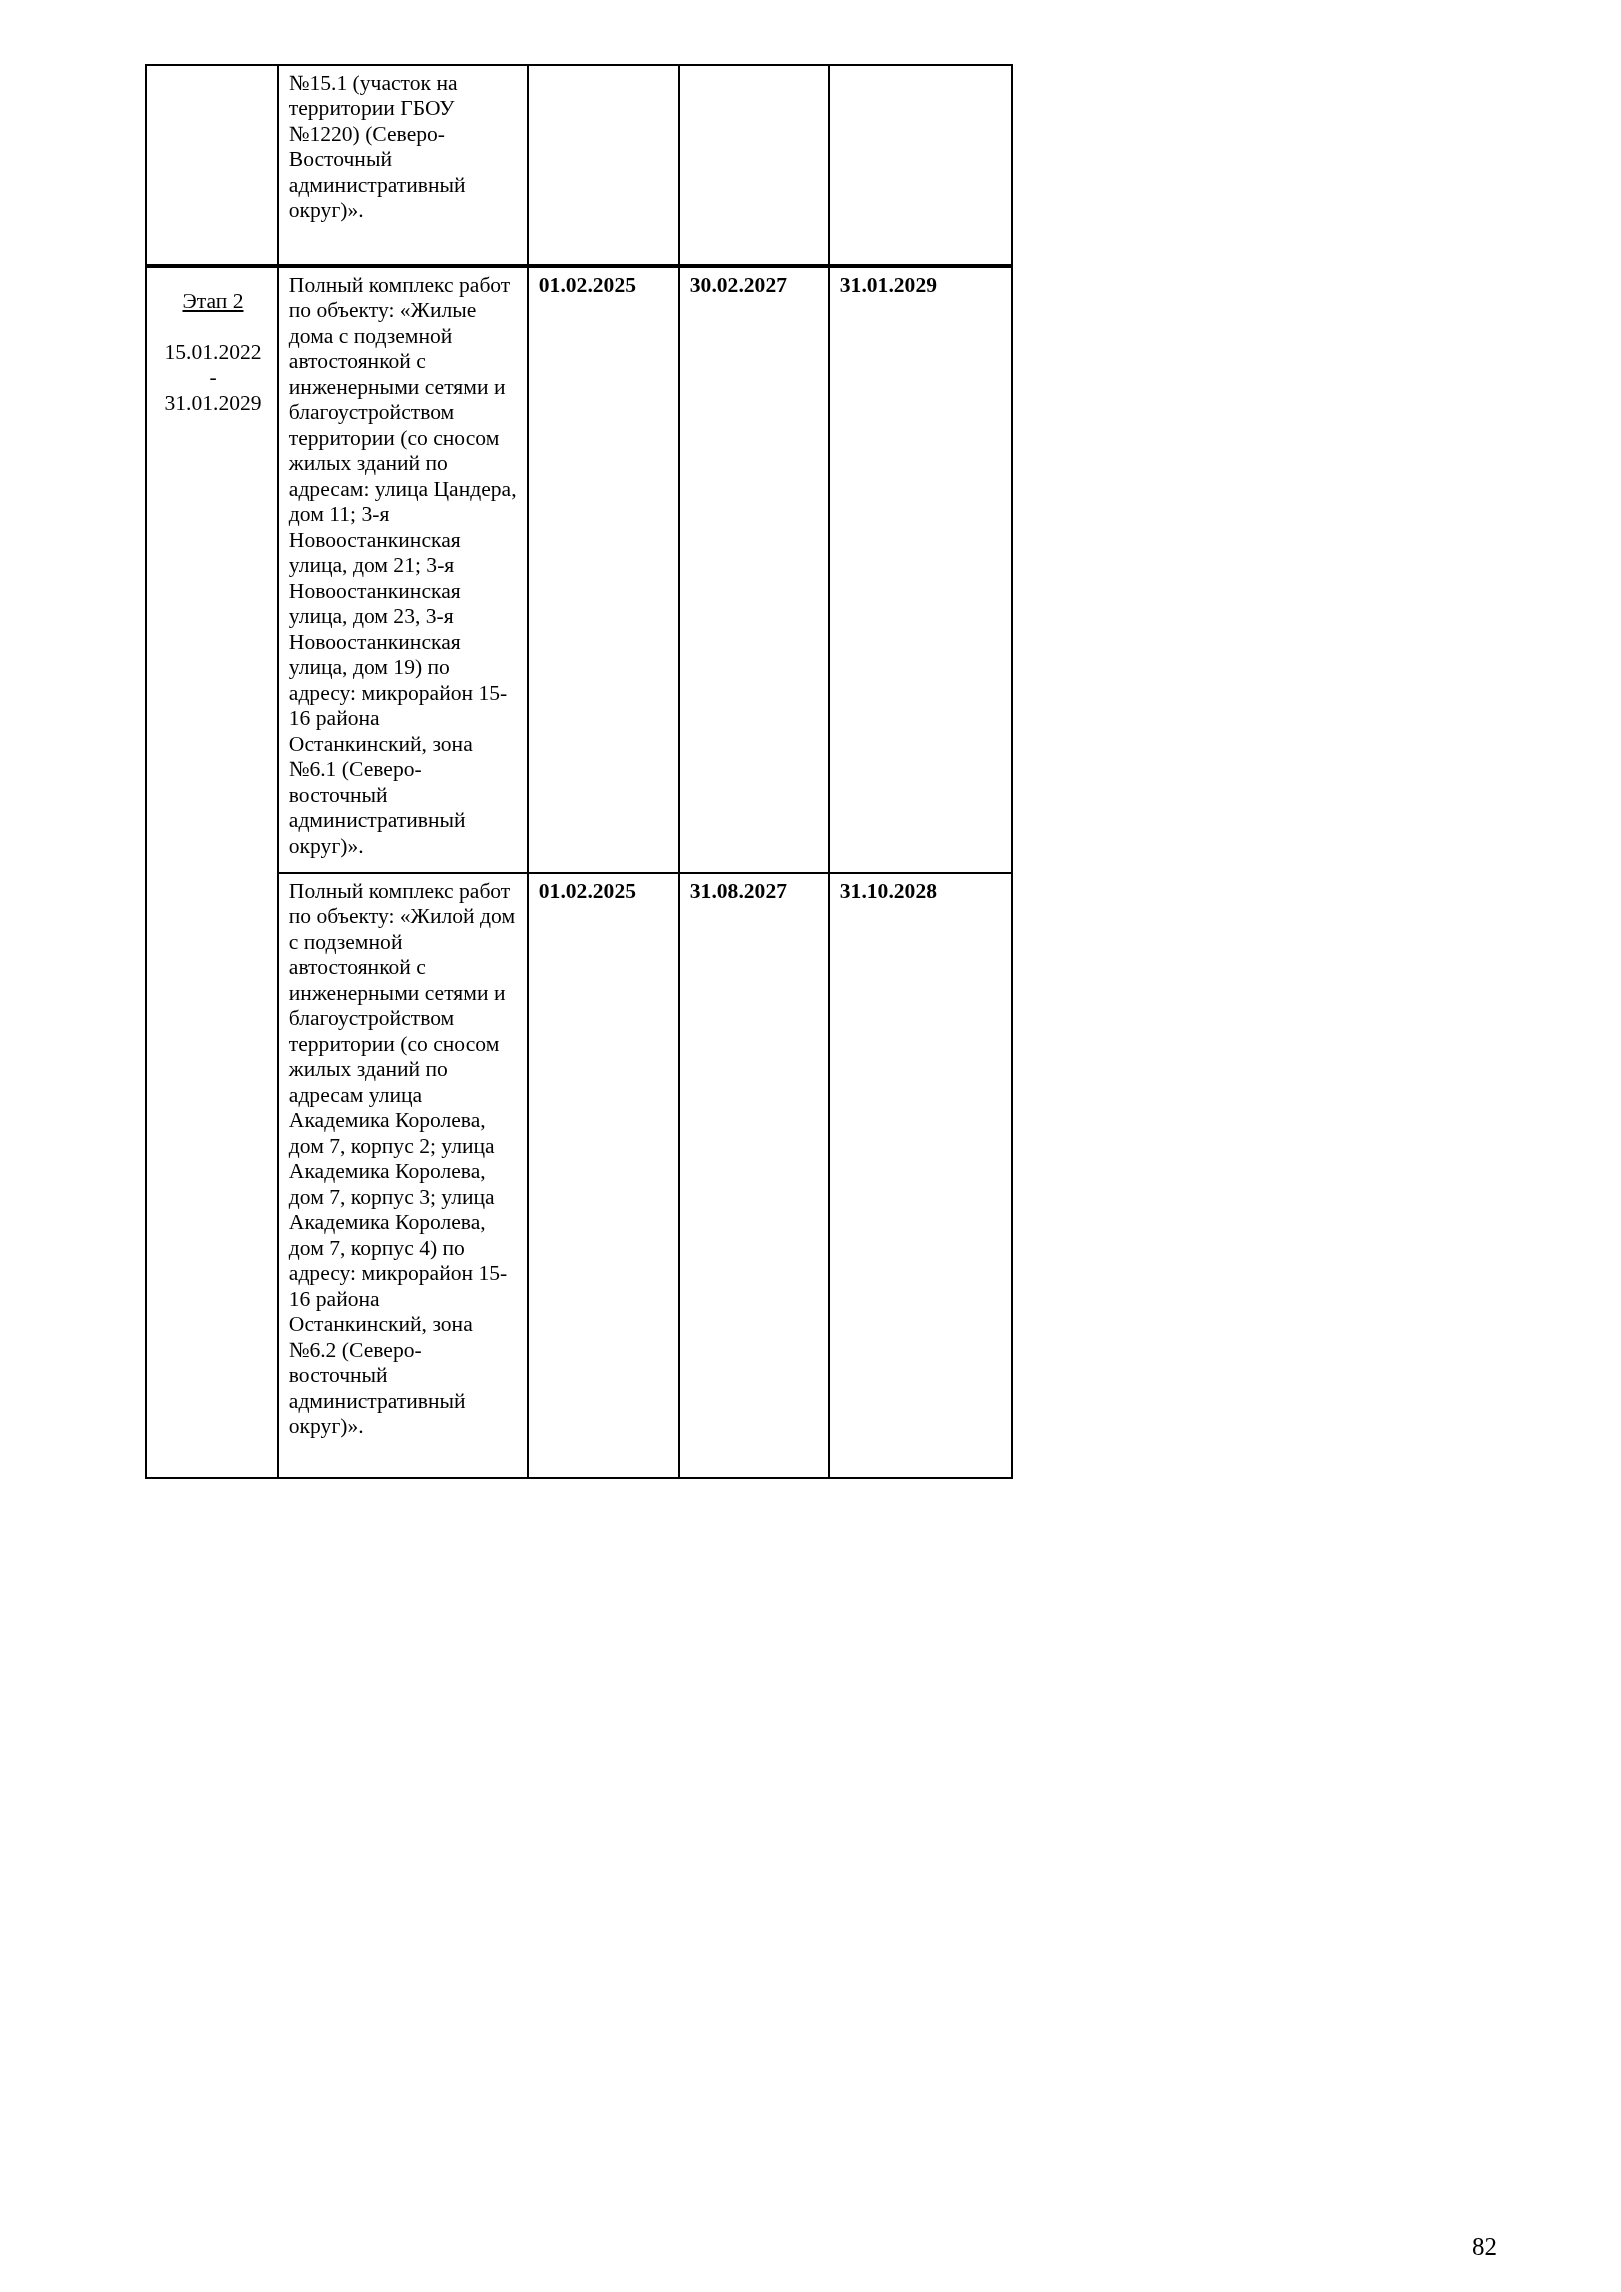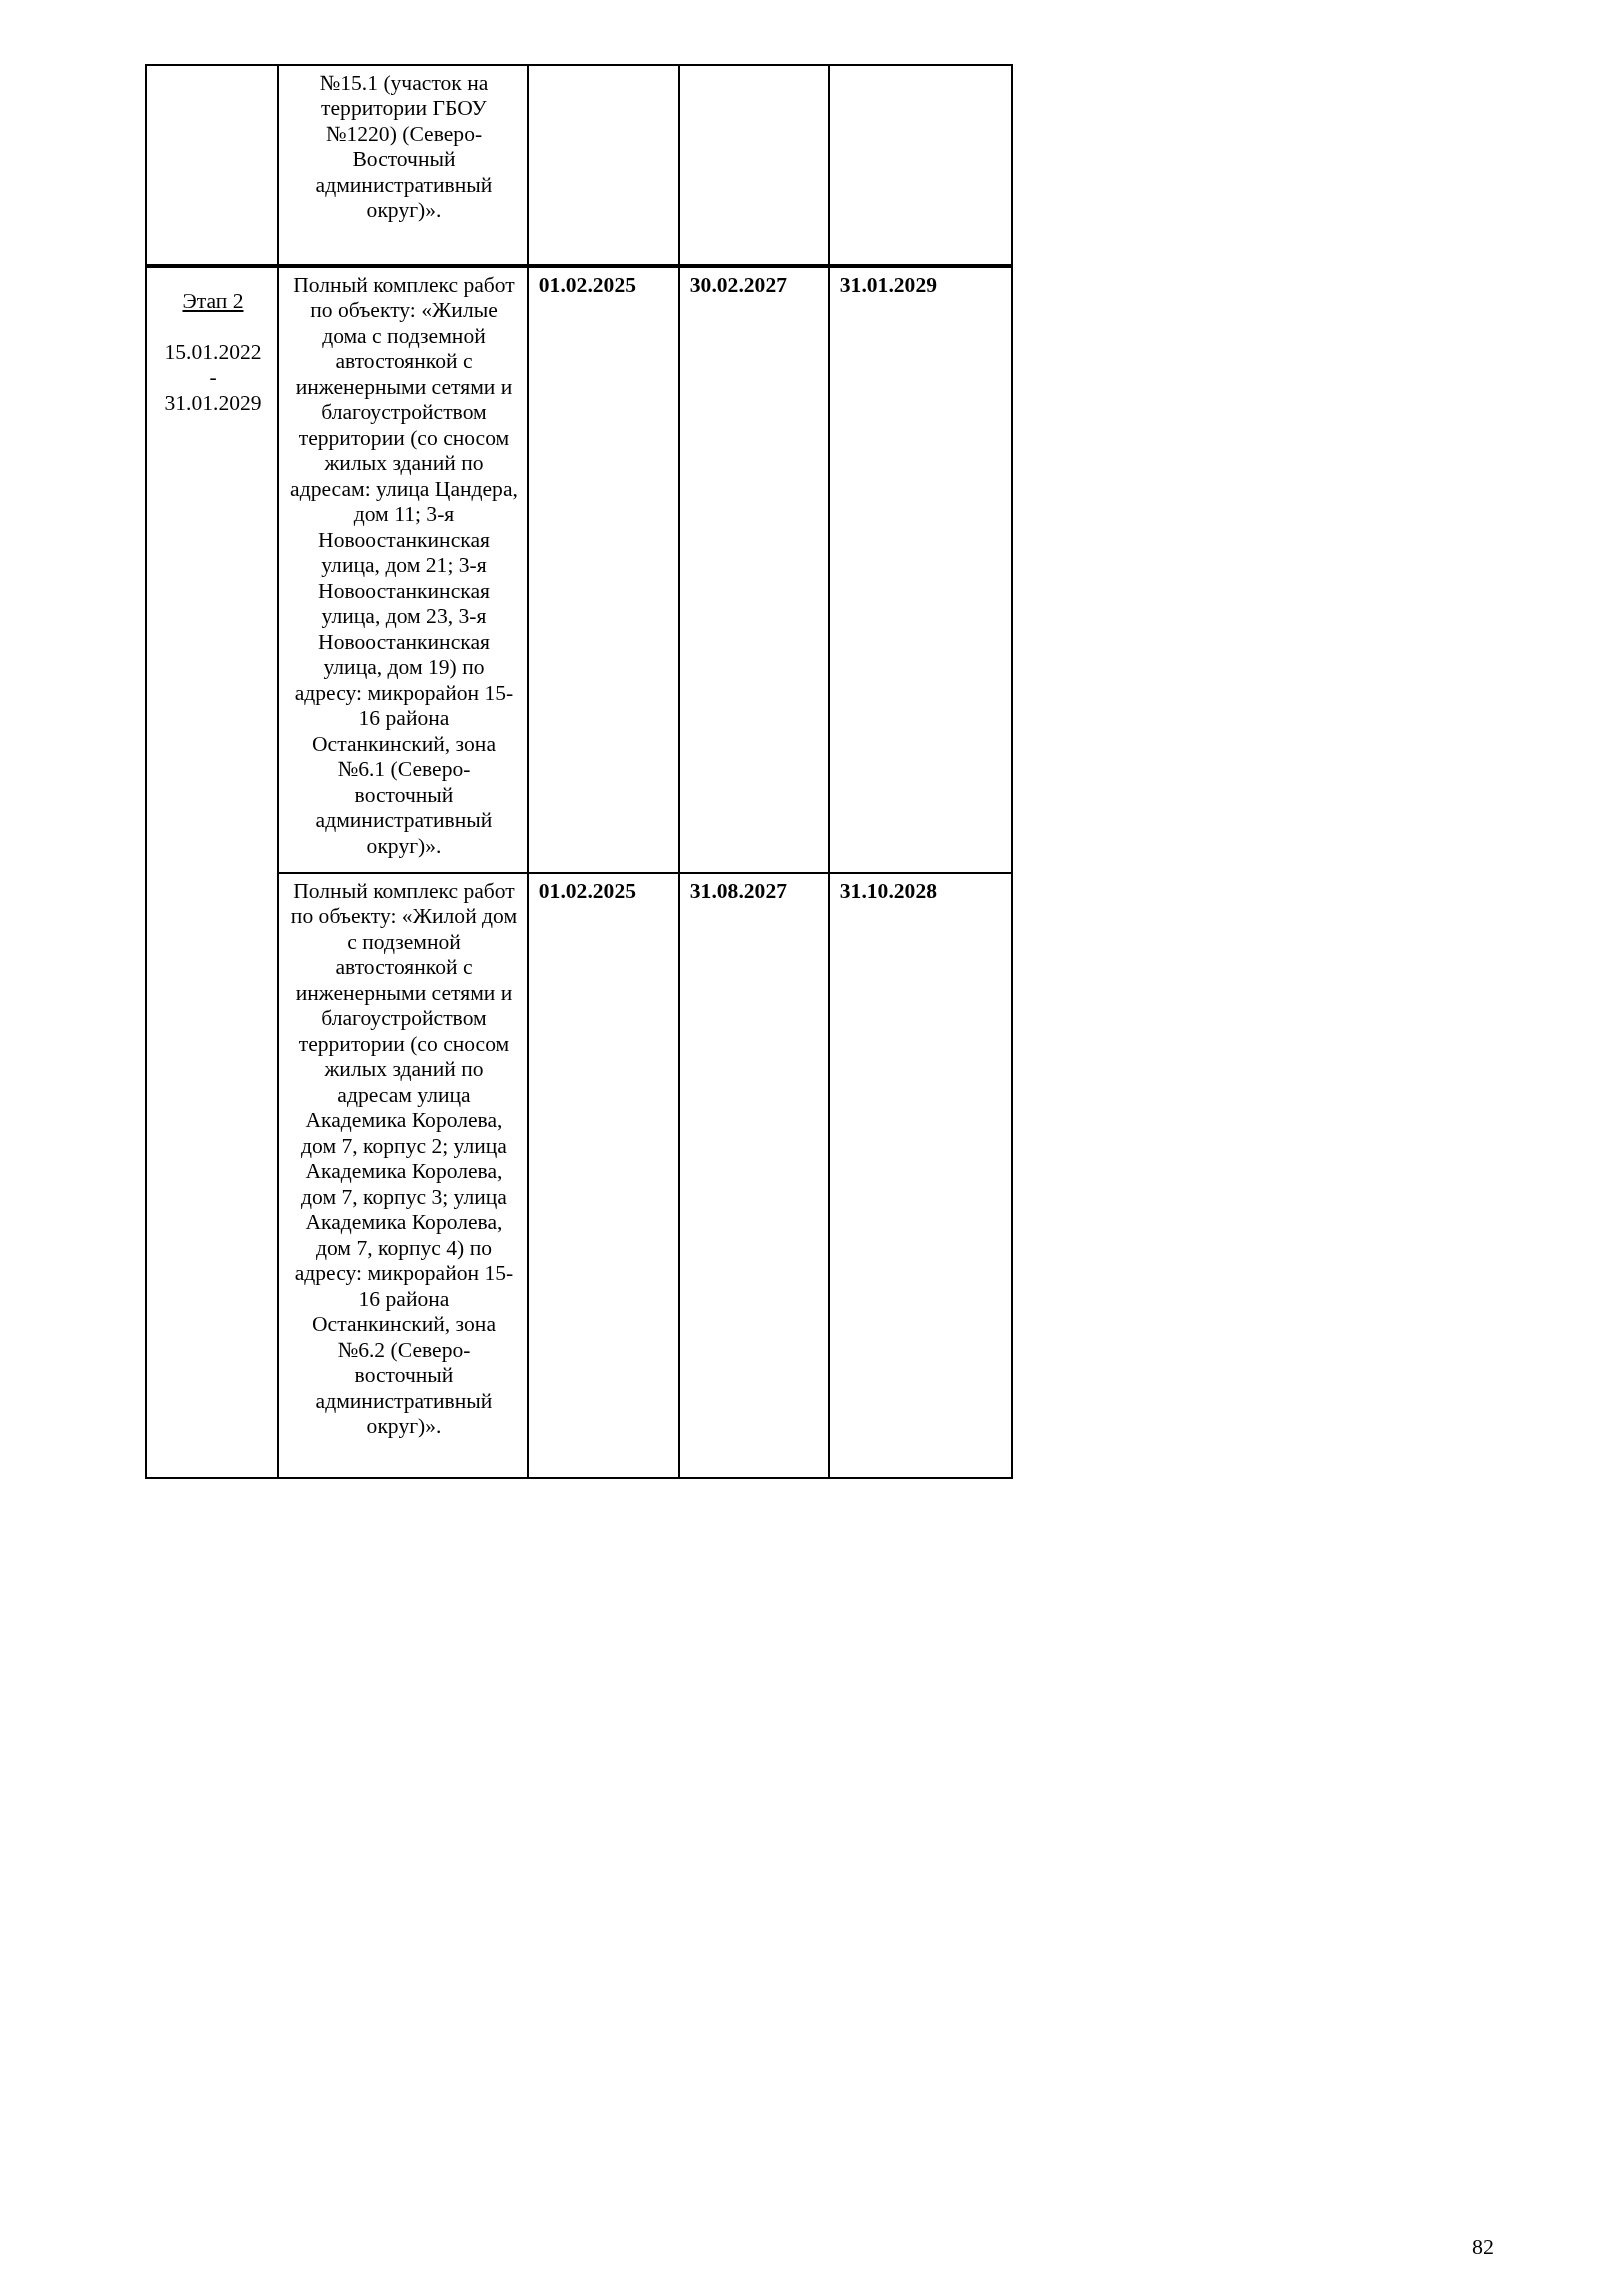--- a/index.html
+++ b/index.html
@@ -38,21 +38,21 @@
     padding: 4.9px 7.8px 4.9px 9.8px;
     overflow: hidden;
   }
   tr.row-cont td {
     border-bottom: 4.9px solid #000000;
     height: 201px;
   }
   tr.row-main td { height: 607px; }
   tr.row-second td { height: 605px; }
   td.desc-cell {
-    text-align: center;
+    text-align: left;
   }
   td.date-cell {
     vertical-align: middle;
     text-align: left;
     padding-left: 9.8px;
     font-weight: bold;
   }
   td.stage-cell {
     vertical-align: middle;
     text-align: center;
@@ -61,21 +61,21 @@
   .stage-label {
     text-decoration: underline;
     margin-bottom: 25.5px;
     margin-top: 16px;
   }
   .stage-line { line-height: 25.5px; }
   .page-number {
     position: absolute;
     left: 1472px;
     top: 2235px;
-    font-size: 22px;
+    font-size: 25px;
     line-height: 23.5px;
   }
 </style>
 </head>
 <body>
 
 <div class="page">
 
   <table class="schedule">
     <colgroup>

